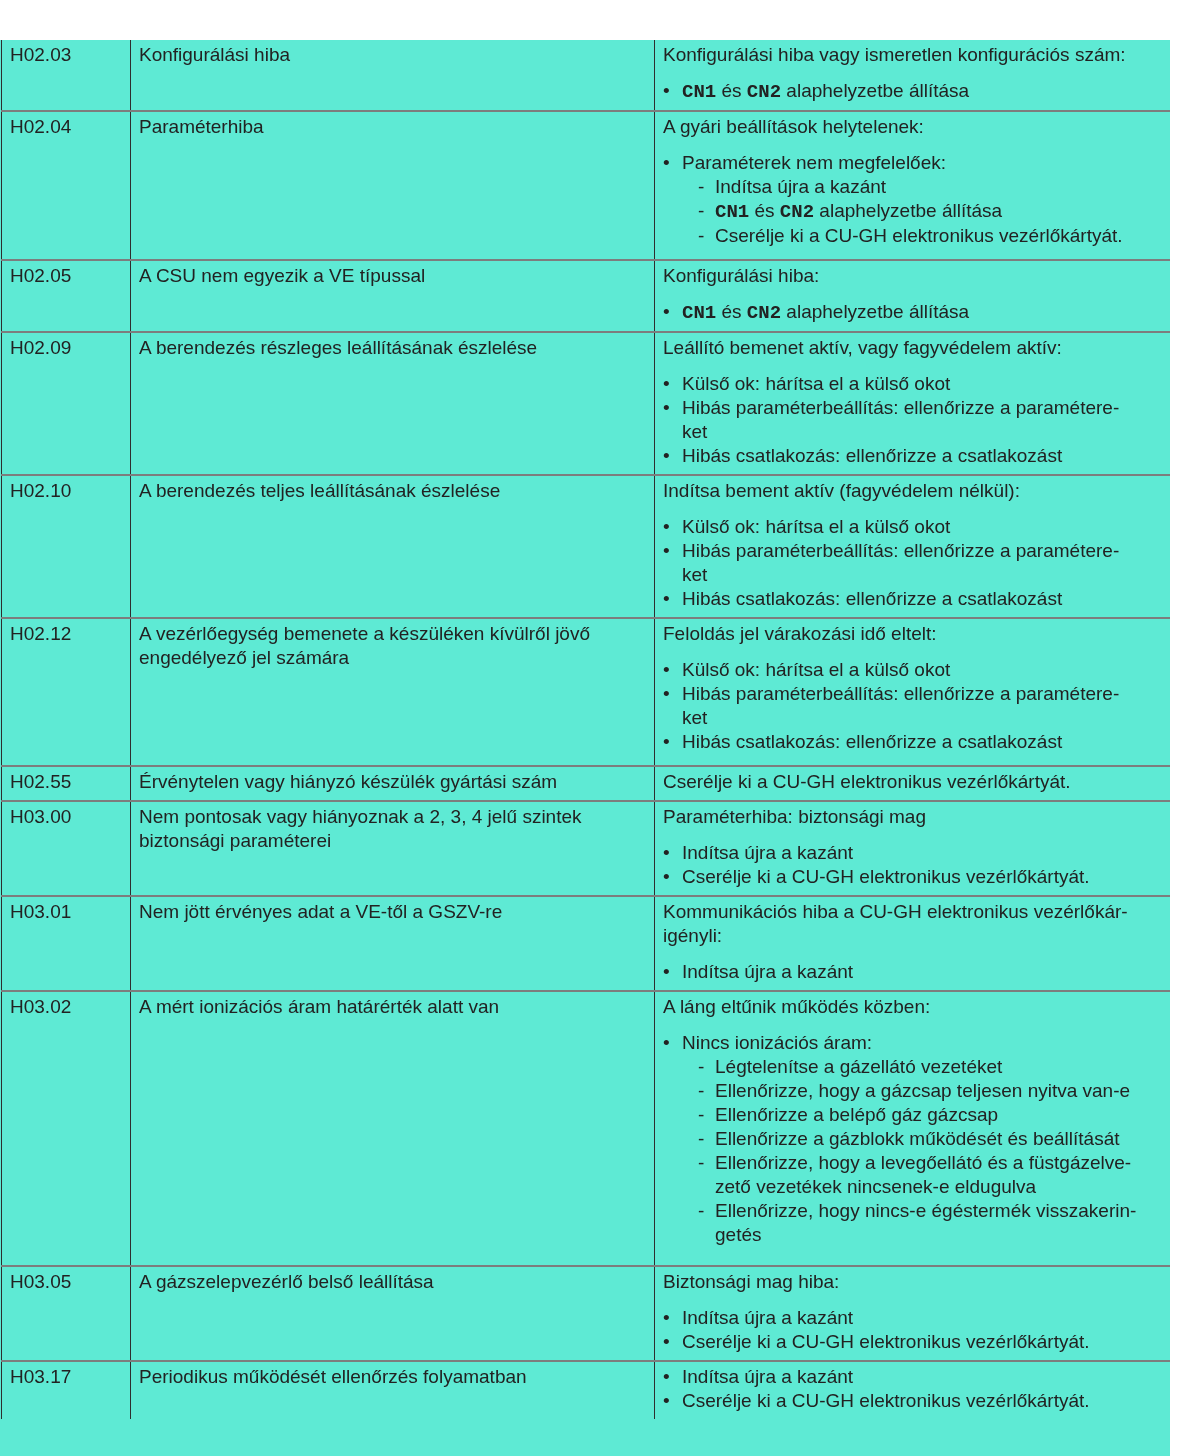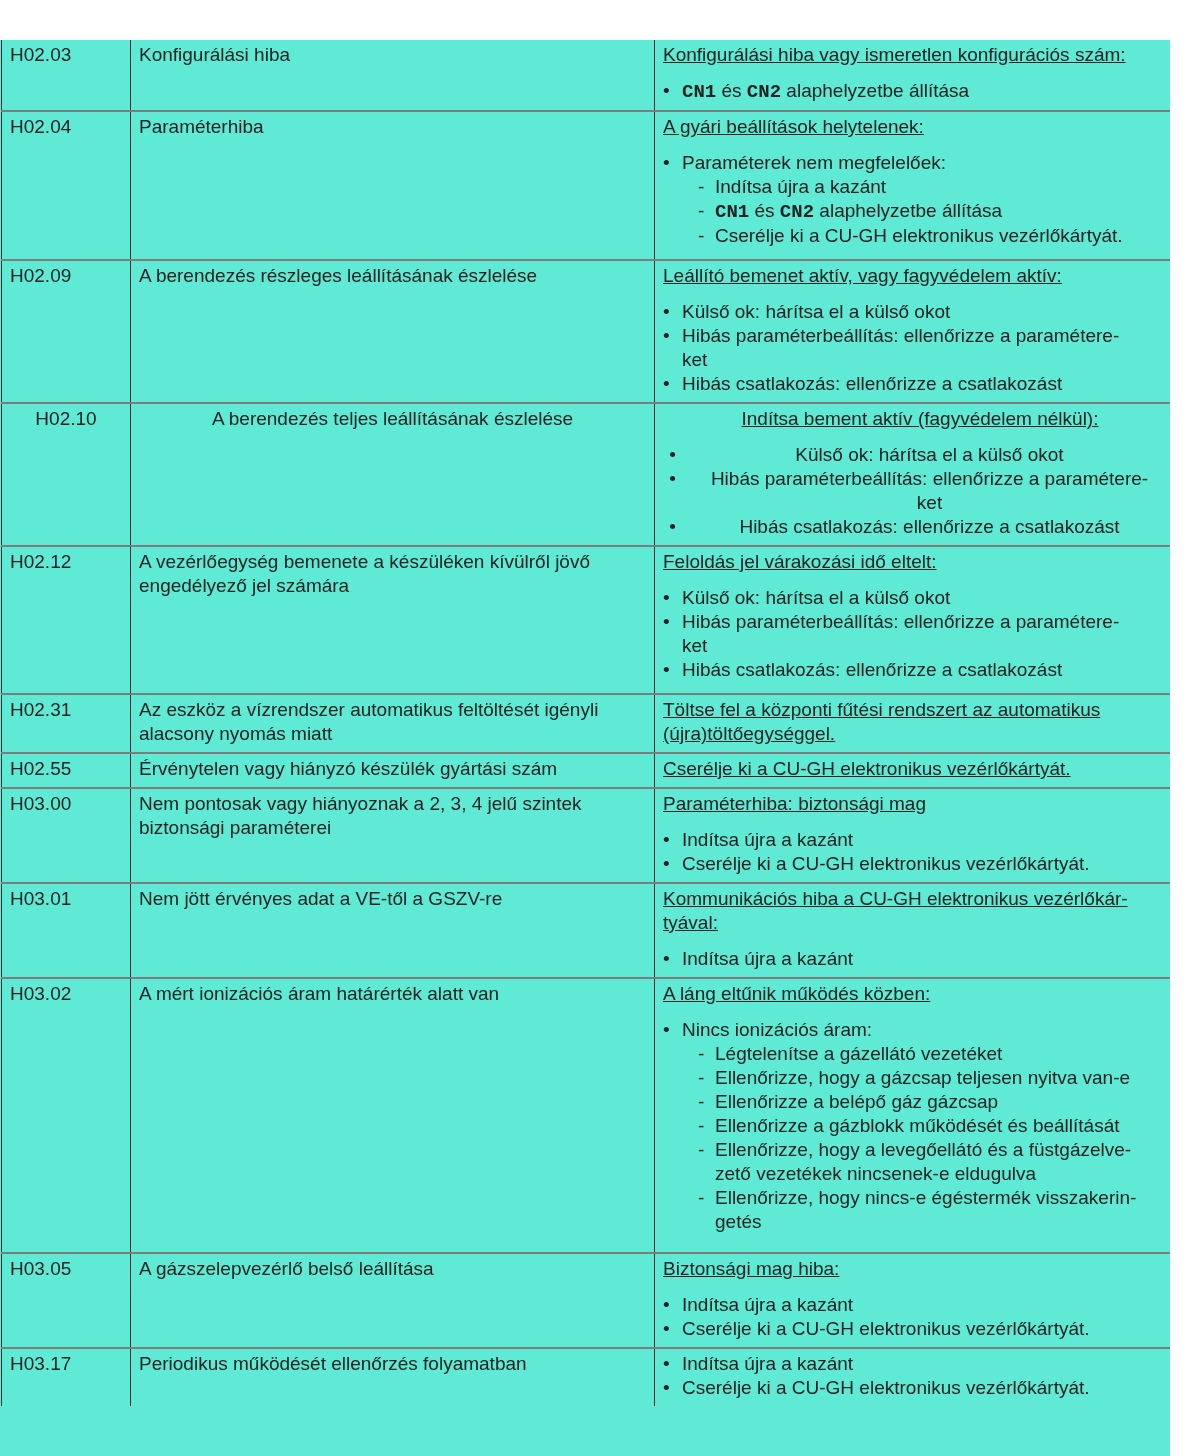--- a/index.html
+++ b/index.html
@@ -42,21 +42,20 @@
     border-left: 1px solid #2e2e2e;
     border-right: 1px solid #2e2e2e;
   }
   td.code-cell { padding-left: 7px; }
   td.desc-cell { padding-left: 10px; }
   td.sol-cell  { padding-left: 8px; }
   .prewrap { white-space: pre-wrap; }
   .sol-p {
     margin: 0;
     white-space: pre-wrap;
-    text-decoration: underline;
   }
   .sol-ul {
     margin-top: 12px;
   }
   .sol-p + .sol-ul { margin-top: 12px; }
   .sol-ul:first-child { margin-top: 0; }
   .sol-li {
     display: flex;
     align-items: flex-start;
   }
@@ -125,20 +124,33 @@
                 <span class="mk">-</span>
                 <span class="txt"><b>CN1</b> és <b>CN2</b> alaphelyzetbe állítása</span>
               </div>
               <div class="sol-sub">
                 <span class="mk">-</span>
                 <span class="txt">Cserélje ki a CU-GH elektronikus vezérlőkártyát.</span>
               </div>
             </div>
           </td>
         </tr>
+        <tr style="height: 69px;">
+          <td class="code-cell"><span class="prewrap">H02.05</span></td>
+          <td class="desc-cell"><span class="prewrap">A CSU nem egyezik a VE típussal</span></td>
+          <td class="sol-cell">
+            <div class="sol-p">Konfigurálási hiba:</div>
+            <div class="sol-ul">
+              <div class="sol-li">
+                <span class="mk">•</span>
+                <span class="txt"><b>CN1</b> és <b>CN2</b> alaphelyzetbe állítása</span>
+              </div>
+            </div>
+          </td>
+        </tr>
         <tr style="height: 142px;">
           <td class="code-cell"><span class="prewrap">H02.09</span></td>
           <td class="desc-cell"><span class="prewrap">A berendezés részleges leállításának észlelése</span></td>
           <td class="sol-cell">
             <div class="sol-p">Leállító bemenet aktív, vagy fagyvédelem aktív:</div>
             <div class="sol-ul">
               <div class="sol-li">
                 <span class="mk">•</span>
                 <span class="txt">Külső ok: hárítsa el a külső okot</span>
               </div>
@@ -147,21 +159,21 @@
                 <span class="txt">Hibás paraméterbeállítás: ellenőrizze a paramétere-
 ket</span>
               </div>
               <div class="sol-li">
                 <span class="mk">•</span>
                 <span class="txt">Hibás csatlakozás: ellenőrizze a csatlakozást</span>
               </div>
             </div>
           </td>
         </tr>
-        <tr style="height: 141px; text-align: center;">
+        <tr style="height: 141px;">
           <td class="code-cell"><span class="prewrap">H02.10</span></td>
           <td class="desc-cell"><span class="prewrap">A berendezés teljes leállításának észlelése</span></td>
           <td class="sol-cell">
             <div class="sol-p">Indítsa bement aktív (fagyvédelem nélkül):</div>
             <div class="sol-ul">
               <div class="sol-li">
                 <span class="mk">•</span>
                 <span class="txt">Külső ok: hárítsa el a külső okot</span>
               </div>
               <div class="sol-li">
@@ -192,29 +204,20 @@
                 <span class="txt">Hibás paraméterbeállítás: ellenőrizze a paramétere-
 ket</span>
               </div>
               <div class="sol-li">
                 <span class="mk">•</span>
                 <span class="txt">Hibás csatlakozás: ellenőrizze a csatlakozást</span>
               </div>
             </div>
           </td>
         </tr>
-        <tr style="height: 54px;">
-          <td class="code-cell"><span class="prewrap">H02.31</span></td>
-          <td class="desc-cell"><span class="prewrap">Az eszköz a vízrendszer automatikus feltöltését igényli
-alacsony nyomás miatt</span></td>
-          <td class="sol-cell">
-            <div class="sol-p">Töltse fel a központi fűtési rendszert az automatikus
-(újra)töltőegységgel.</div>
-          </td>
-        </tr>
         <tr style="height: 33px;">
           <td class="code-cell"><span class="prewrap">H02.55</span></td>
           <td class="desc-cell"><span class="prewrap">Érvénytelen vagy hiányzó készülék gyártási szám</span></td>
           <td class="sol-cell">
             <div class="sol-p">Cserélje ki a CU-GH elektronikus vezérlőkártyát.</div>
           </td>
         </tr>
         <tr style="height: 88px;">
           <td class="code-cell"><span class="prewrap">H03.00</span></td>
           <td class="desc-cell"><span class="prewrap">Nem pontosak vagy hiányoznak a 2, 3, 4 jelű szintek
@@ -231,21 +234,21 @@
                 <span class="txt">Cserélje ki a CU-GH elektronikus vezérlőkártyát.</span>
               </div>
             </div>
           </td>
         </tr>
         <tr style="height: 93px;">
           <td class="code-cell"><span class="prewrap">H03.01</span></td>
           <td class="desc-cell"><span class="prewrap">Nem jött érvényes adat a VE-től a GSZV-re</span></td>
           <td class="sol-cell">
             <div class="sol-p">Kommunikációs hiba a CU-GH elektronikus vezérlőkár-
-tyával:</div>
+igényli:</div>
             <div class="sol-ul">
               <div class="sol-li">
                 <span class="mk">•</span>
                 <span class="txt">Indítsa újra a kazánt</span>
               </div>
             </div>
           </td>
         </tr>
         <tr style="height: 275px;">
           <td class="code-cell"><span class="prewrap">H03.02</span></td>

